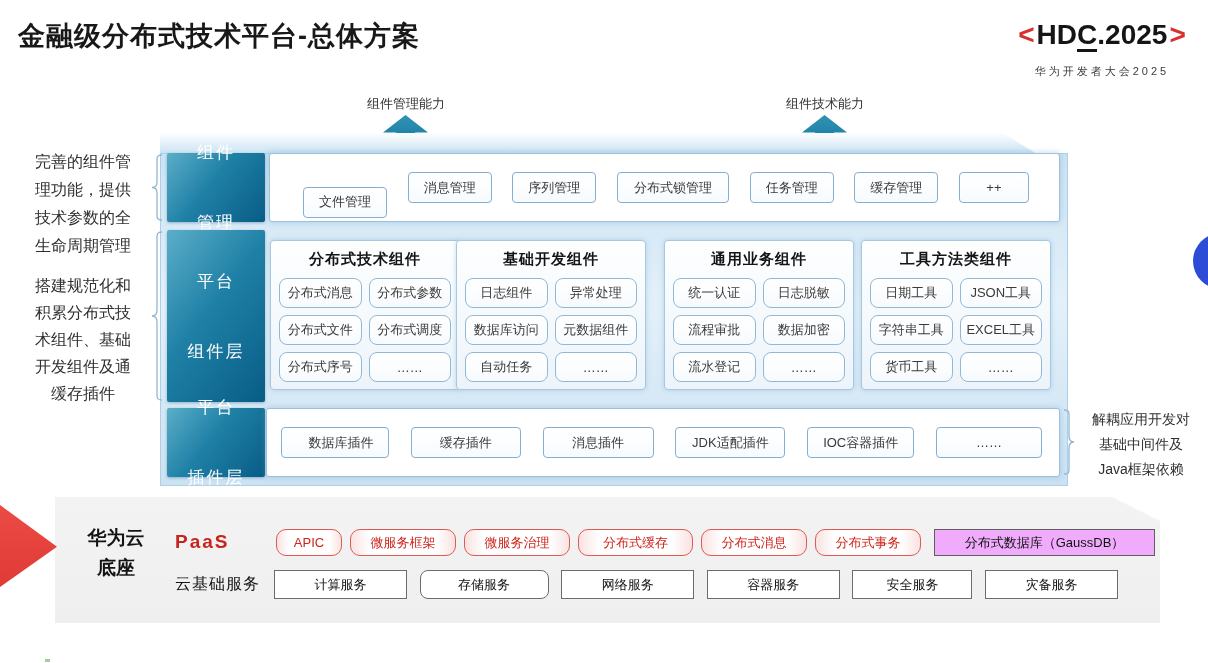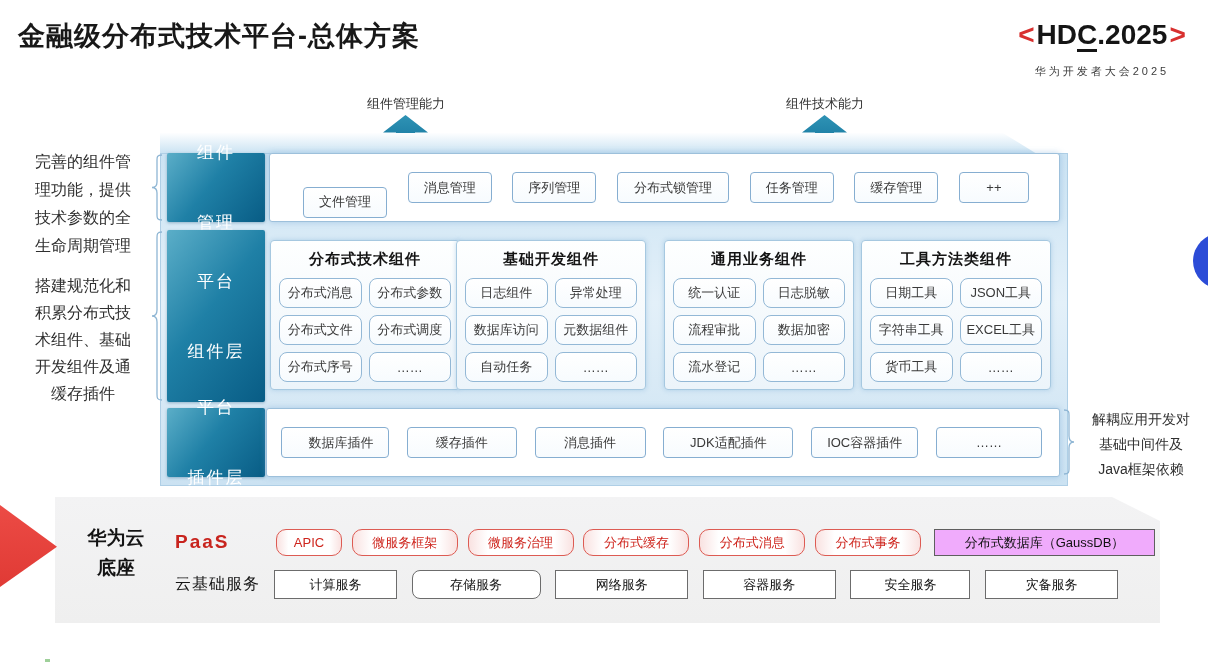--- a/index.html
+++ b/index.html
@@ -203,21 +203,21 @@
   </div>
 
   <div class="layer-label" style="top:408px; height:69px;">
     <div>平台</div>
     <div>插件层</div>
   </div>
   <div class="row-box" style="left:266px; top:408px; width:794px; height:69px; padding:0 17px 0 14px;">
       <div class="chip" style="width: 108px; padding-left: 12px;">数据库插件</div>
       <div class="chip" style="width: 110px;">缓存插件</div>
       <div class="chip" style="width: 111px;">消息插件</div>
-      <div class="chip" style="width: 130px;">JDK适配插件</div>
+      <div class="chip" style="width: 110px;">JDK适配插件</div>
       <div class="chip" style="width: 107px;">IOC容器插件</div>
       <div class="chip" style="width: 106px;">……</div>
     </div>
 
   <svg class="brace" style="left:1063px; top:409px;" width="13" height="66">
     <path d="M1 1 C6 1 6 3 6 6 L6 27 C6 31 8 33 11 33 C8 33 6 35 6 39 L6 60 C6 63 6 65 1 65" fill="none" stroke="#8FB6D4" stroke-width="1.3"></path>
   </svg>
   <div class="note note-r" style="top:407px;">
       <div class="note-line">解耦应用开发对</div>
       <div class="note-line">基础中间件及</div>
@@ -230,29 +230,29 @@
   <div class="hw-label">
     <div>华为云</div>
     <div>底座</div>
   </div>
 
   <div class="paas-label">PaaS</div>
   <div class="chips-red">
       <div class="chip-red" style="width: 66px;">APIC</div>
       <div class="chip-red" style="width: 106px;">微服务框架</div>
       <div class="chip-red" style="width: 106px;">微服务治理</div>
-      <div class="chip-red" style="width: 106px;">分布式缓存</div>
+      <div class="chip-red" style="width: 115px;">分布式缓存</div>
       <div class="chip-red" style="width: 106px;">分布式消息</div>
       <div class="chip-red" style="width: 106px;">分布式事务</div>
     </div>
   <div class="chip-db">分布式数据库（GaussDB）</div>
 
   <div class="cloud-label">云基础服务</div>
   <div class="chips-gray">
-      <div class="chip-gray" style="width: 123px;">计算服务</div>
+      <div class="chip-gray" style="width: 133px;">计算服务</div>
       <div class="chip-gray" style="width: 129px; border-radius: 8px;">存储服务</div>
       <div class="chip-gray" style="width: 133px;">网络服务</div>
       <div class="chip-gray" style="width: 133px;">容器服务</div>
       <div class="chip-gray" style="width: 120px;">安全服务</div>
       <div class="chip-gray" style="width: 133px;">灾备服务</div>
     </div>
 
   <div class="blue-dot"></div>
   <div class="green-mark"></div>
 

